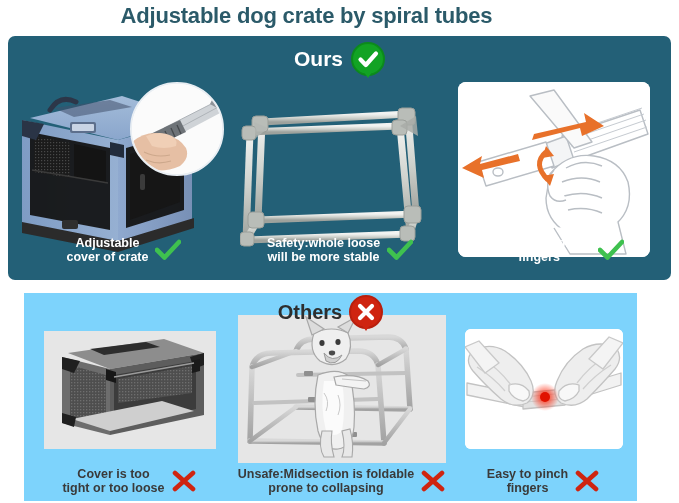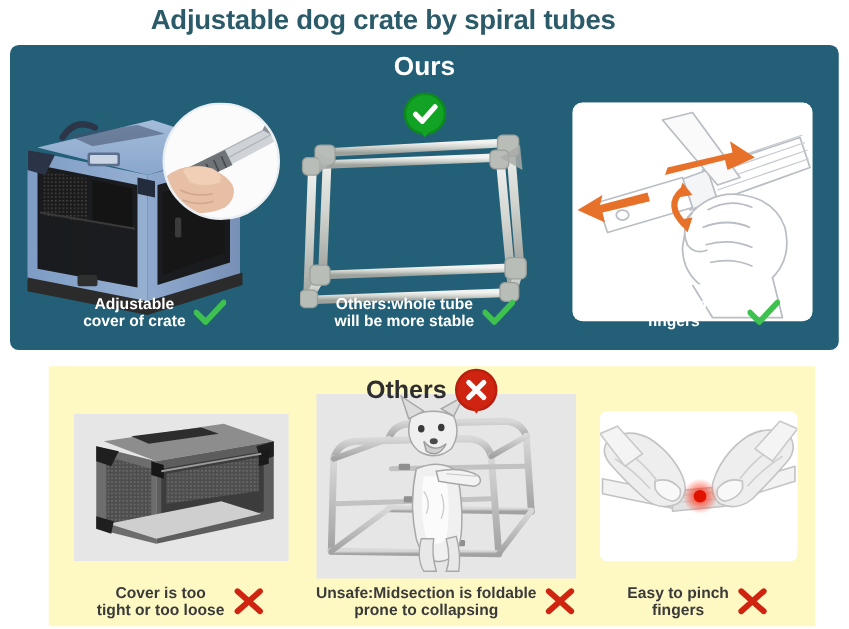--- a/index.html
+++ b/index.html
@@ -21,21 +21,20 @@
 
   
   .ours-panel{
     position:absolute;left:8px;top:36px;width:663px;height:244px;
     background:#236077;border-radius:7px;overflow:hidden;
   }
   .ours-header{
     position:absolute;left:0;top:6px;width:663px;
     display:flex;align-items:center;justify-content:center;gap:8px;
     z-index:6;
-    flex-direction:column;
   }
   .ours-label{font-size:21px;font-weight:bold;color:#ffffff;}
 
   
   .pin{position:relative;width:34px;height:34px;}
   .pin .disc{
     position:absolute;left:0;top:0;width:34px;height:34px;border-radius:50%;
     box-sizing:border-box;
   }
   .pin.green .disc{background:#12a324;border:2px solid #0c8a1c;}
@@ -73,22 +72,22 @@
   .frame-art{position:absolute;left:0px;top:56px;width:200px;height:165px;}
 
   
   .white-card{
     position:absolute;left:18px;top:46px;width:192px;height:175px;
     background:#fff;border-radius:8px;overflow:hidden;
   }
 
   
   .others-panel{
-    position:absolute;left:39px;top:293px;width:613px;height:208px;
-    background:#fef9c3;overflow:hidden;
+    position:absolute;left:24px;top:293px;width:613px;height:208px;
+    background:#7dd3fc;overflow:hidden;
   }
   .others-header{
     position:absolute;left:0;top:2px;width:613px;
     display:flex;align-items:center;justify-content:center;gap:7px;z-index:6;
   }
   .others-label{font-size:20px;font-weight:bold;color:#2e2e2e;}
 
   .ocell{position:absolute;top:0;height:208px;}
   .ocell-a{left:0;width:210px;}
   .ocell-b{left:210px;width:215px;}
@@ -254,21 +253,21 @@
           <rect x="152" y="28" width="15" height="15" rx="4"></rect>
           <rect x="0" y="140" width="14" height="14" rx="4"></rect>
           <rect x="160" y="134" width="15" height="15" rx="4"></rect>
         </g>
 
         <path d="M160 34 L176 24 L178 44 Z" fill="#a8aca7" opacity=".85"></path>
         <path d="M14 30 L28 36 L16 46 Z" fill="#b4b8b3" opacity=".7"></path>
       </svg>
 
       <div class="caption">
-        <span class="cap-text">Others:whole tube
+        <span class="cap-text">Safety:whole loose
 will be more stable</span>
         <svg class="tick" width="26" height="22" viewBox="0 0 26 22">
           <path d="M2 11 L9.5 18.5 L24 3" stroke="#3fc14f" stroke-width="4.6" fill="none" stroke-linecap="round" stroke-linejoin="round"></path>
         </svg>
       </div>
     </div>
 
     <div class="cell cell-c">
       <div class="white-card">
         <svg width="192" height="175" viewBox="0 0 192 175">

